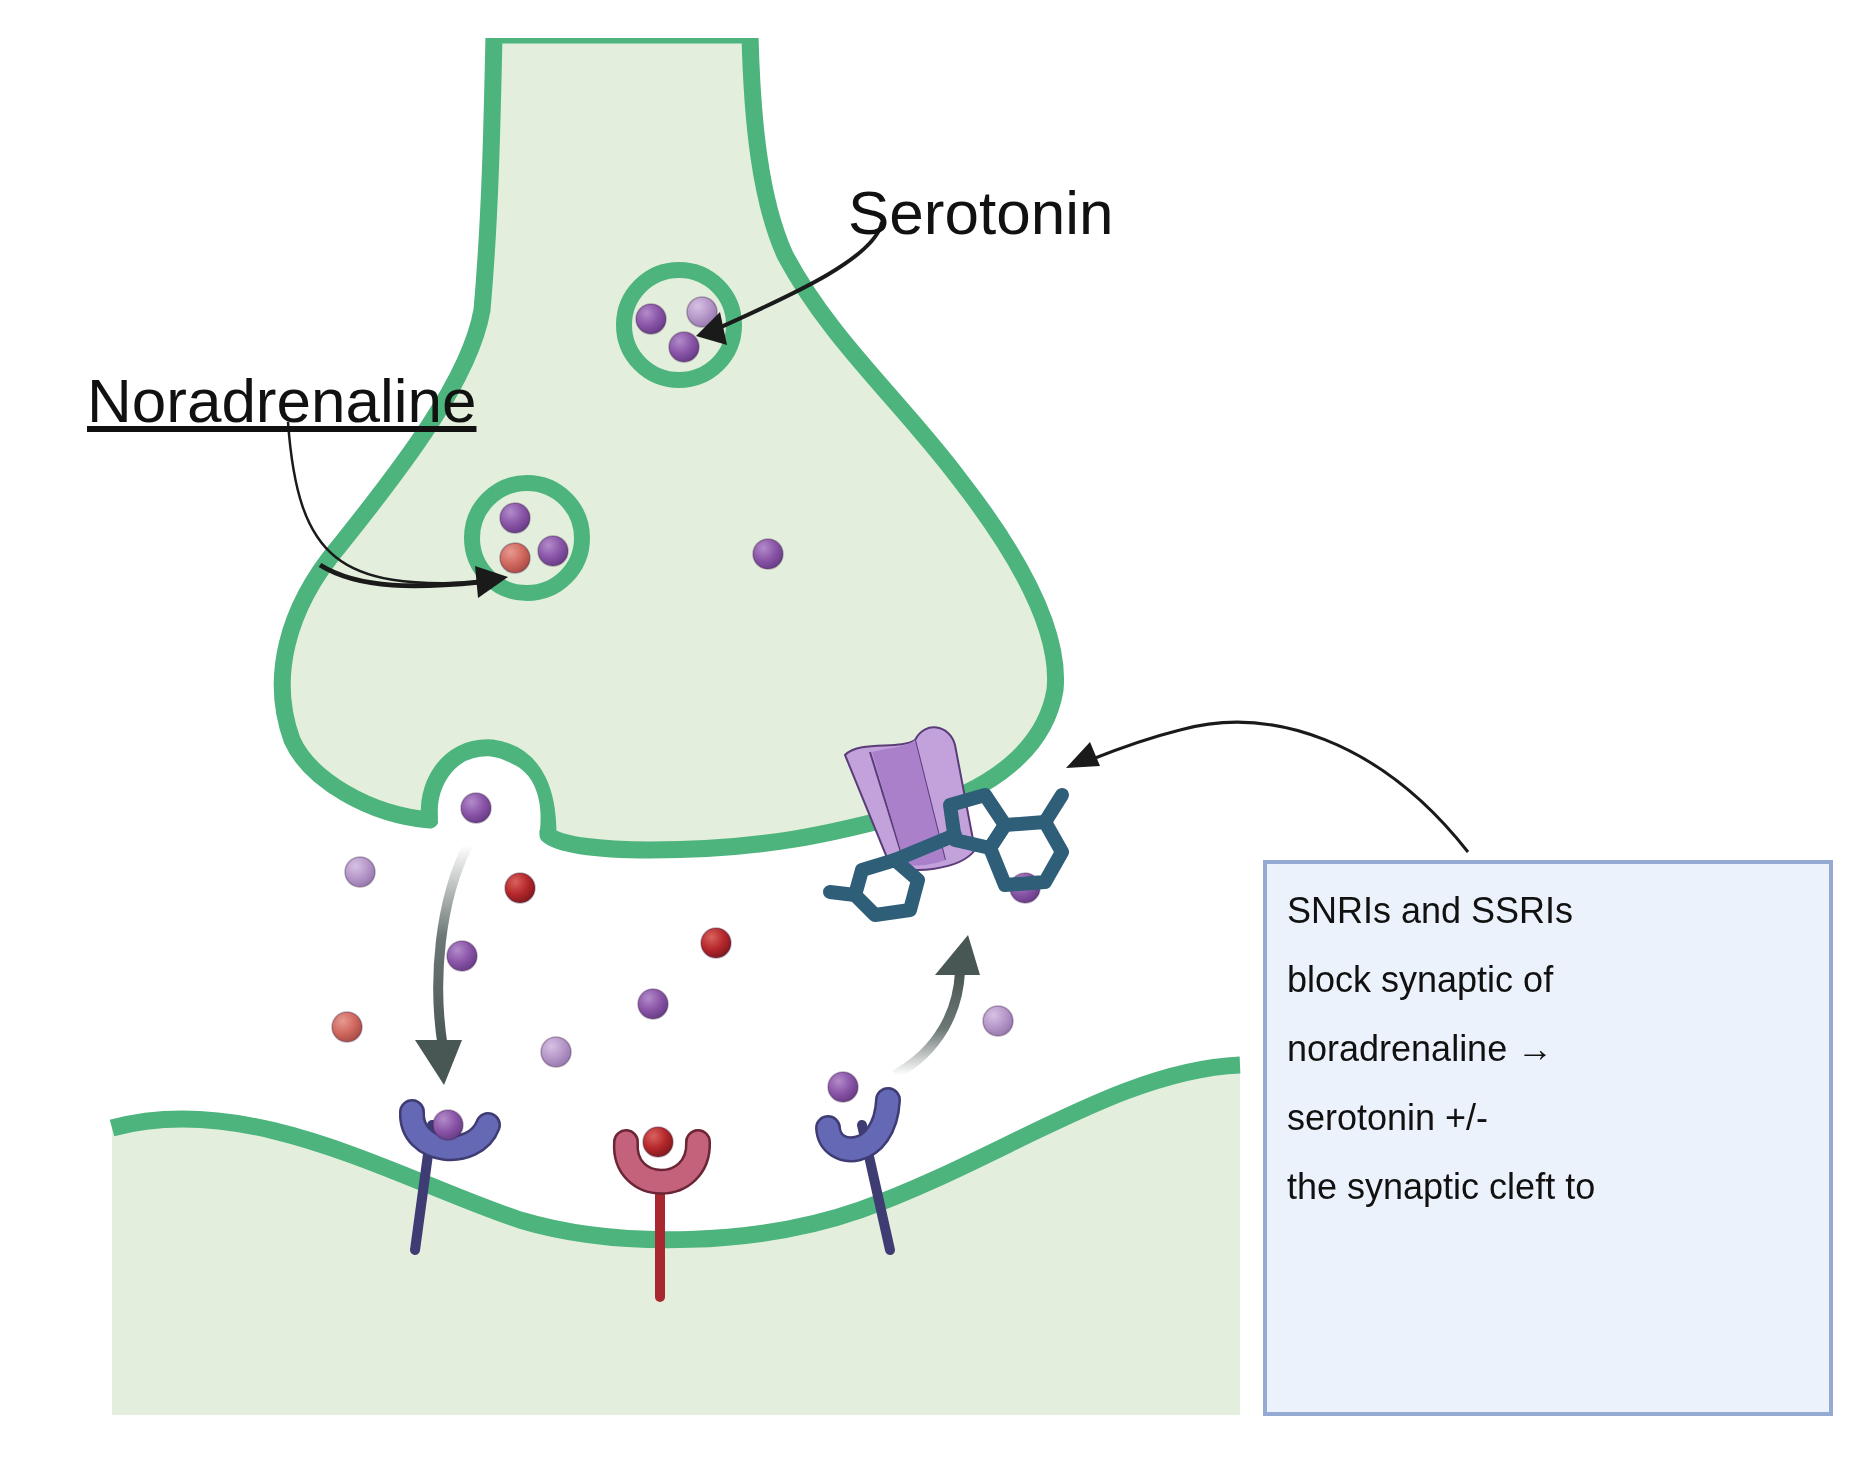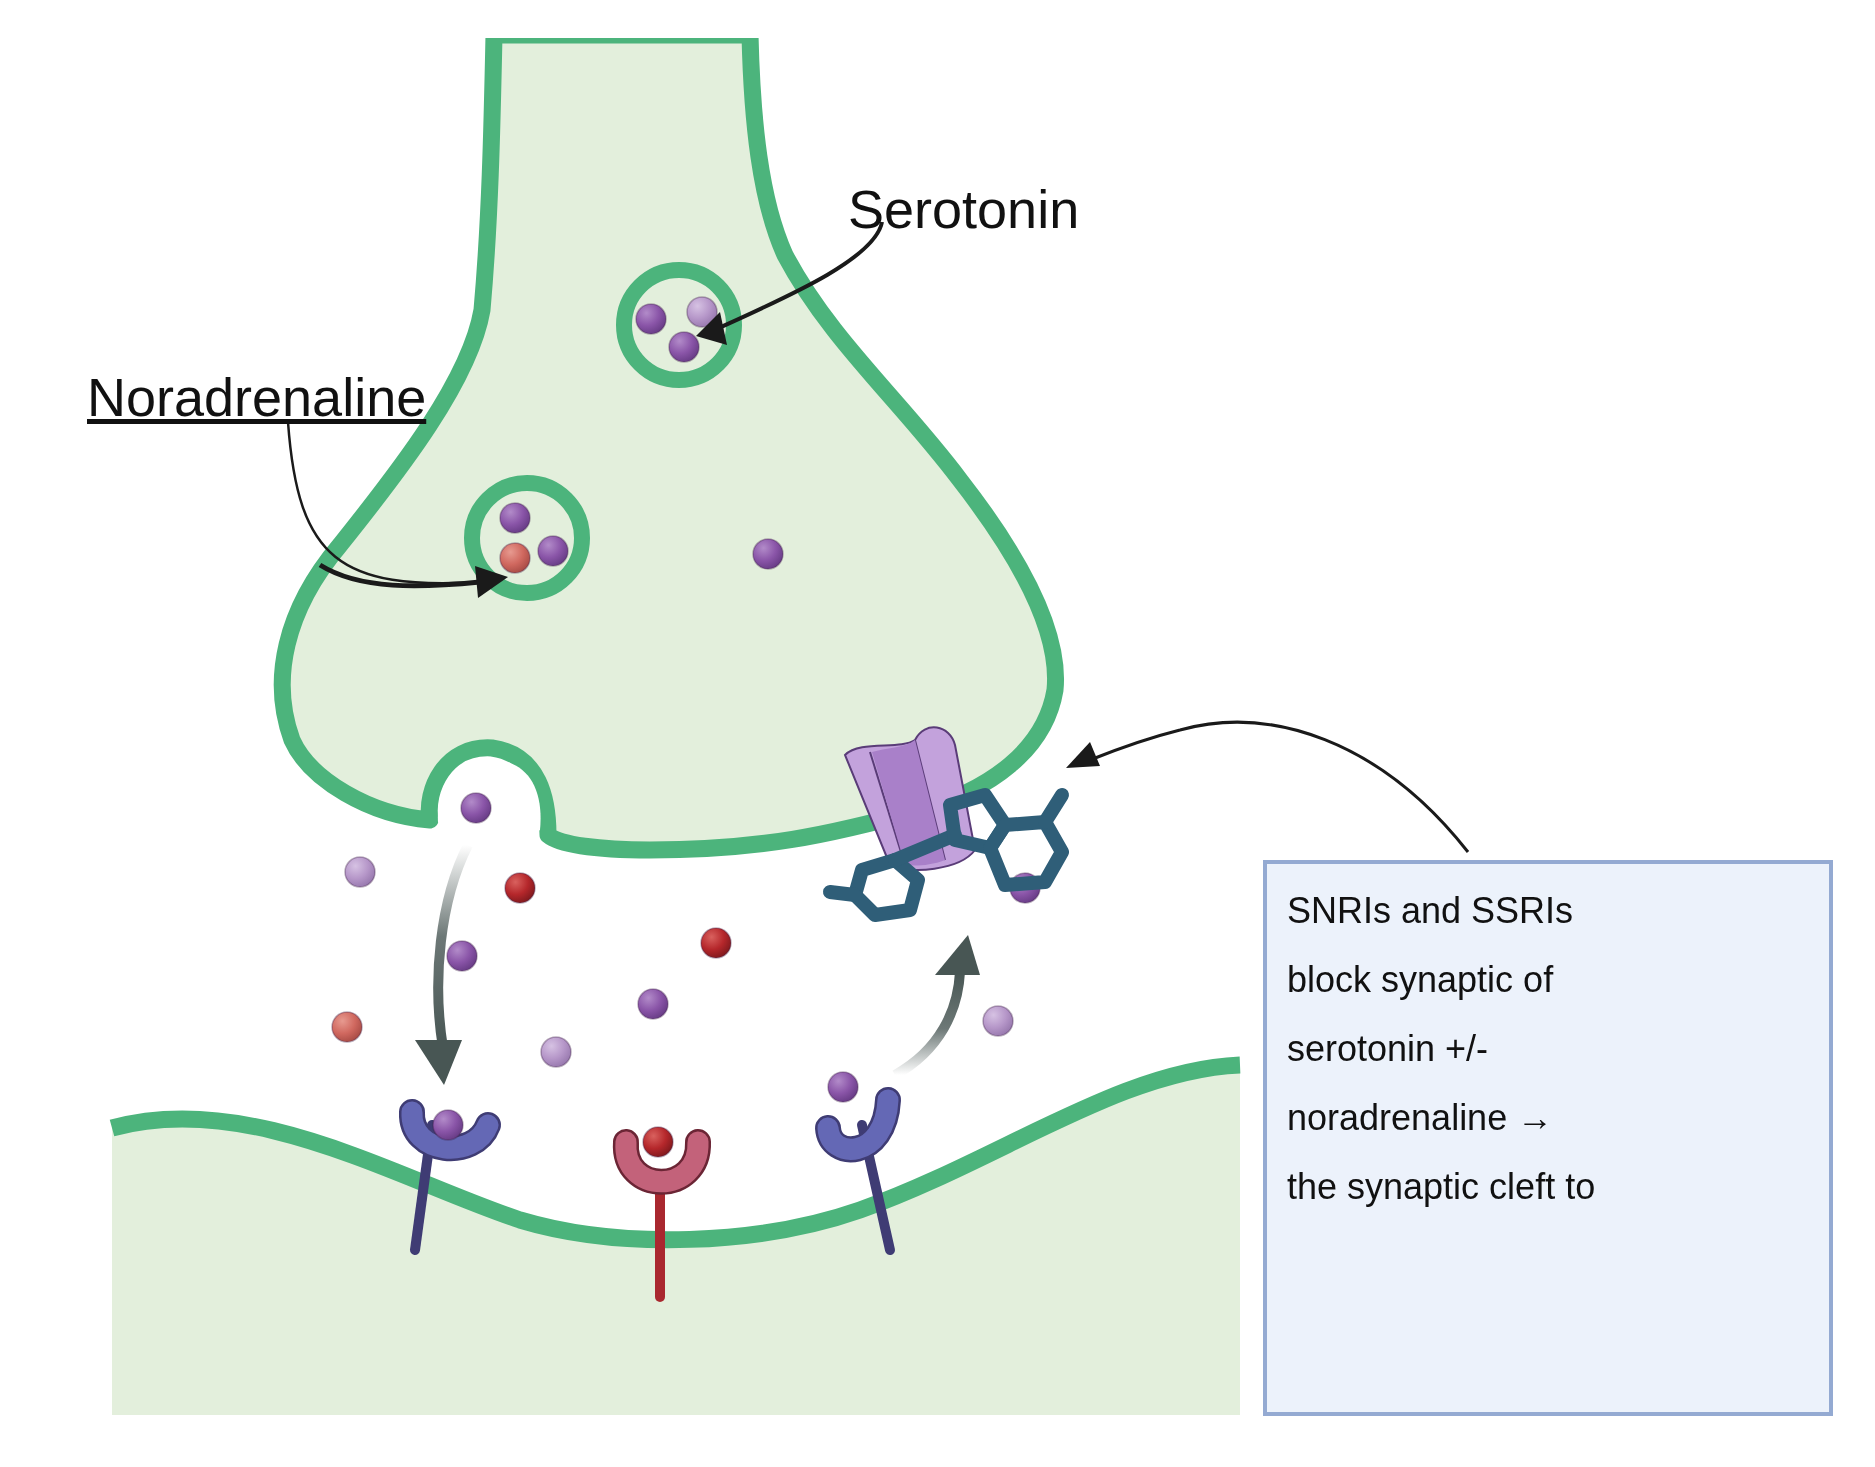--- a/index.html
+++ b/index.html
@@ -1,19 +1,19 @@
 <!DOCTYPE html>
 <html><head>
 <meta charset="utf-8">
 <style>
   html, body { margin: 0; padding: 0; background: #ffffff; }
   body { width: 1875px; height: 1467px; position: relative; overflow: hidden;
          font-family: "Liberation Sans", "DejaVu Sans", sans-serif; }
   #diagram { position: absolute; left: 0; top: 0; }
-  .label { position: absolute; color: #111; font-size: 54px; line-height: 1; white-space: nowrap;
+  .label { position: absolute; color: #111; font-size: 62px; line-height: 1; white-space: nowrap;
            font-family: "Liberation Sans", "DejaVu Sans", sans-serif; }
   #label-serotonin { left: 848px; top: 182px; }
   #label-noradrenaline { left: 87px; top: 370px; text-decoration: underline; }
   #info-box { position: absolute; left: 1263px; top: 860px; width: 570px; height: 556px;
               box-sizing: border-box; background: #ecf2fb; border: 4px solid #94aad2; padding: 12px 0 0 20px; }
   #info-box .line { font-size: 36px; line-height: 69px; color: #111; white-space: nowrap;
                     font-family: "Liberation Sans", "DejaVu Sans", sans-serif; }
 </style>
 </head>
 <body>
@@ -162,16 +162,16 @@
     <polygon points="1066,768 1090,742 1100,766" fill="#1a1a1a"></polygon>
   </g>
 </svg>
 
 <div id="label-serotonin" class="label">Serotonin</div>
 <div id="label-noradrenaline" class="label">Noradrenaline</div>
 
 <div id="info-box">
   <div class="line">SNRIs and SSRIs</div>
   <div class="line">block synaptic of</div>
+  <div class="line">noradrenaline →</div>
   <div class="line">serotonin +/-</div>
-  <div class="line">noradrenaline →</div>
   <div class="line">the synaptic cleft to</div>
 </div>
 
 </body></html>

